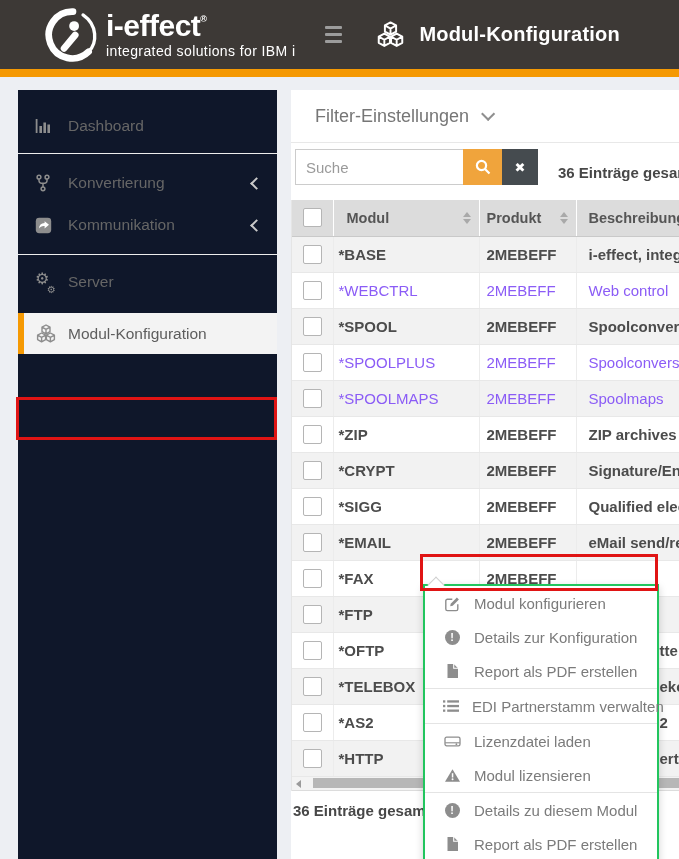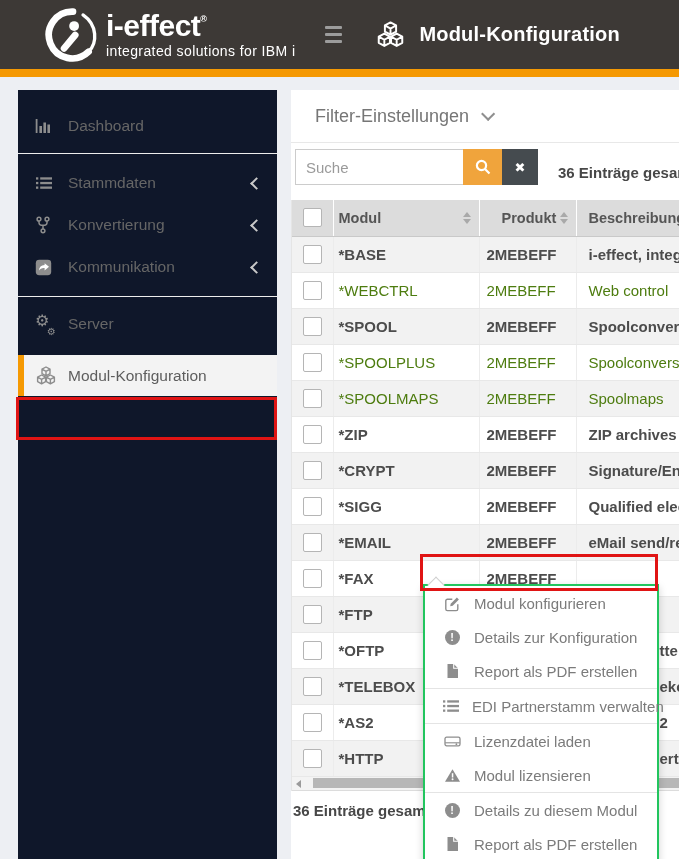--- a/index.html
+++ b/index.html
@@ -46,22 +46,22 @@
   .btn-search{width:39px;background:#f0a43c;}
   .btn-clear{width:36px;background:#454b4f;color:#fff;font-size:13px;font-weight:bold;}
   .summary-top{position:absolute;left:267px;top:65px;line-height:36px;font-size:15px;font-weight:bold;color:#474747;white-space:nowrap;}
 
   
   .table-wrap{position:absolute;left:0;top:110px;width:420px;border-left:1px solid #e5e5e5;}
   table{border-collapse:collapse;table-layout:fixed;width:420px;font-size:15px;}
   col.c0{width:41px;} col.c1{width:146px;} col.c2{width:97px;} col.c3{width:136px;}
   th,td{height:36px;box-sizing:border-box;padding:0;overflow:hidden;white-space:nowrap;}
   thead th{background:#dcdcdc;color:#555;font-size:14.5px;font-weight:bold;text-align:left;border-right:1px solid #fff;border-bottom:1px solid #c9c9c9;position:relative;cursor:pointer;}
-  th.h-modul{padding-left:5px;} th.h-produkt{padding-left:22px;} th.h-besch{padding-left:12px;}
-  tbody td{border-bottom:1px solid #e8e8e8;border-right:1px solid #ececec;color:#4d7c0f;}
+  th.h-modul{padding-left:13px;} th.h-produkt{padding-left:7px;} th.h-besch{padding-left:12px;}
+  tbody td{border-bottom:1px solid #e8e8e8;border-right:1px solid #ececec;color:#8b5cf6;}
   tbody tr{cursor:pointer;}
   tbody tr:nth-child(odd){background:#f2f2f2;}
   tbody tr.bold td{font-weight:bold;color:#4c4c4c;}
   td.c-mod{padding-left:5px;} td.c-prod{padding-left:7px;} td.c-desc{padding-left:12px;}
   tbody tr:nth-child(12) td.c-desc,tbody tr:nth-child(13) td.c-desc,
   tbody tr:nth-child(14) td.c-desc,tbody tr:nth-child(15) td.c-desc{padding-left:83px;}
   .cbox{display:block;width:17px;height:17px;margin:0 auto;background:#fff;border:1px solid #b5b5b5;border-radius:2px;cursor:pointer;}
   .sort{position:absolute;right:8px;top:50%;transform:translateY(-50%);display:flex;flex-direction:column;gap:2px;}
   .sort i{display:block;width:0;height:0;border-left:4px solid transparent;border-right:4px solid transparent;}
   .sort .up{border-bottom:5px solid #a9a9a9;}
@@ -130,36 +130,20 @@
               <rect x="8.4" y="4.5" width="2.6" height="10.5"></rect>
               <rect x="12.4" y="6.5" width="2.6" height="8.5"></rect>
             </g>
           </svg>
         </span>
         <span class="sb-label">Dashboard</span>
       </div>
       <div class="sb-divider"></div>
       <div class="sb-item">
         <span class="sb-icon">
-          <svg width="18" height="14" viewBox="0 0 18 14">
-            <g fill="currentColor">
-              <rect x="1" y="1.3" width="2.3" height="2.3"></rect>
-              <rect x="1" y="5.9" width="2.3" height="2.3"></rect>
-              <rect x="1" y="10.5" width="2.3" height="2.3"></rect>
-              <rect x="5.2" y="1.3" width="11.8" height="2.3"></rect>
-              <rect x="5.2" y="5.9" width="11.8" height="2.3"></rect>
-              <rect x="5.2" y="10.5" width="11.8" height="2.3"></rect>
-            </g>
-          </svg>
-        </span>
-        <span class="sb-label">Stammdaten</span>
-        <span class="chev-left"></span>
-      </div>
-      <div class="sb-item">
-        <span class="sb-icon">
           <svg width="16" height="18" viewBox="0 0 16 18">
             <g fill="none" stroke="currentColor" stroke-width="1.5">
               <circle cx="4" cy="3.2" r="1.9"></circle>
               <circle cx="12" cy="3.2" r="1.9"></circle>
               <circle cx="8" cy="14.8" r="1.9"></circle>
               <path d="M4 5.1v1.6c0 1.8 1.6 2.6 4 2.6s4-.8 4-2.6V5.1M8 9.3v3.6"></path>
             </g>
           </svg>
         </span>
         <span class="sb-label">Konvertierung</span>

